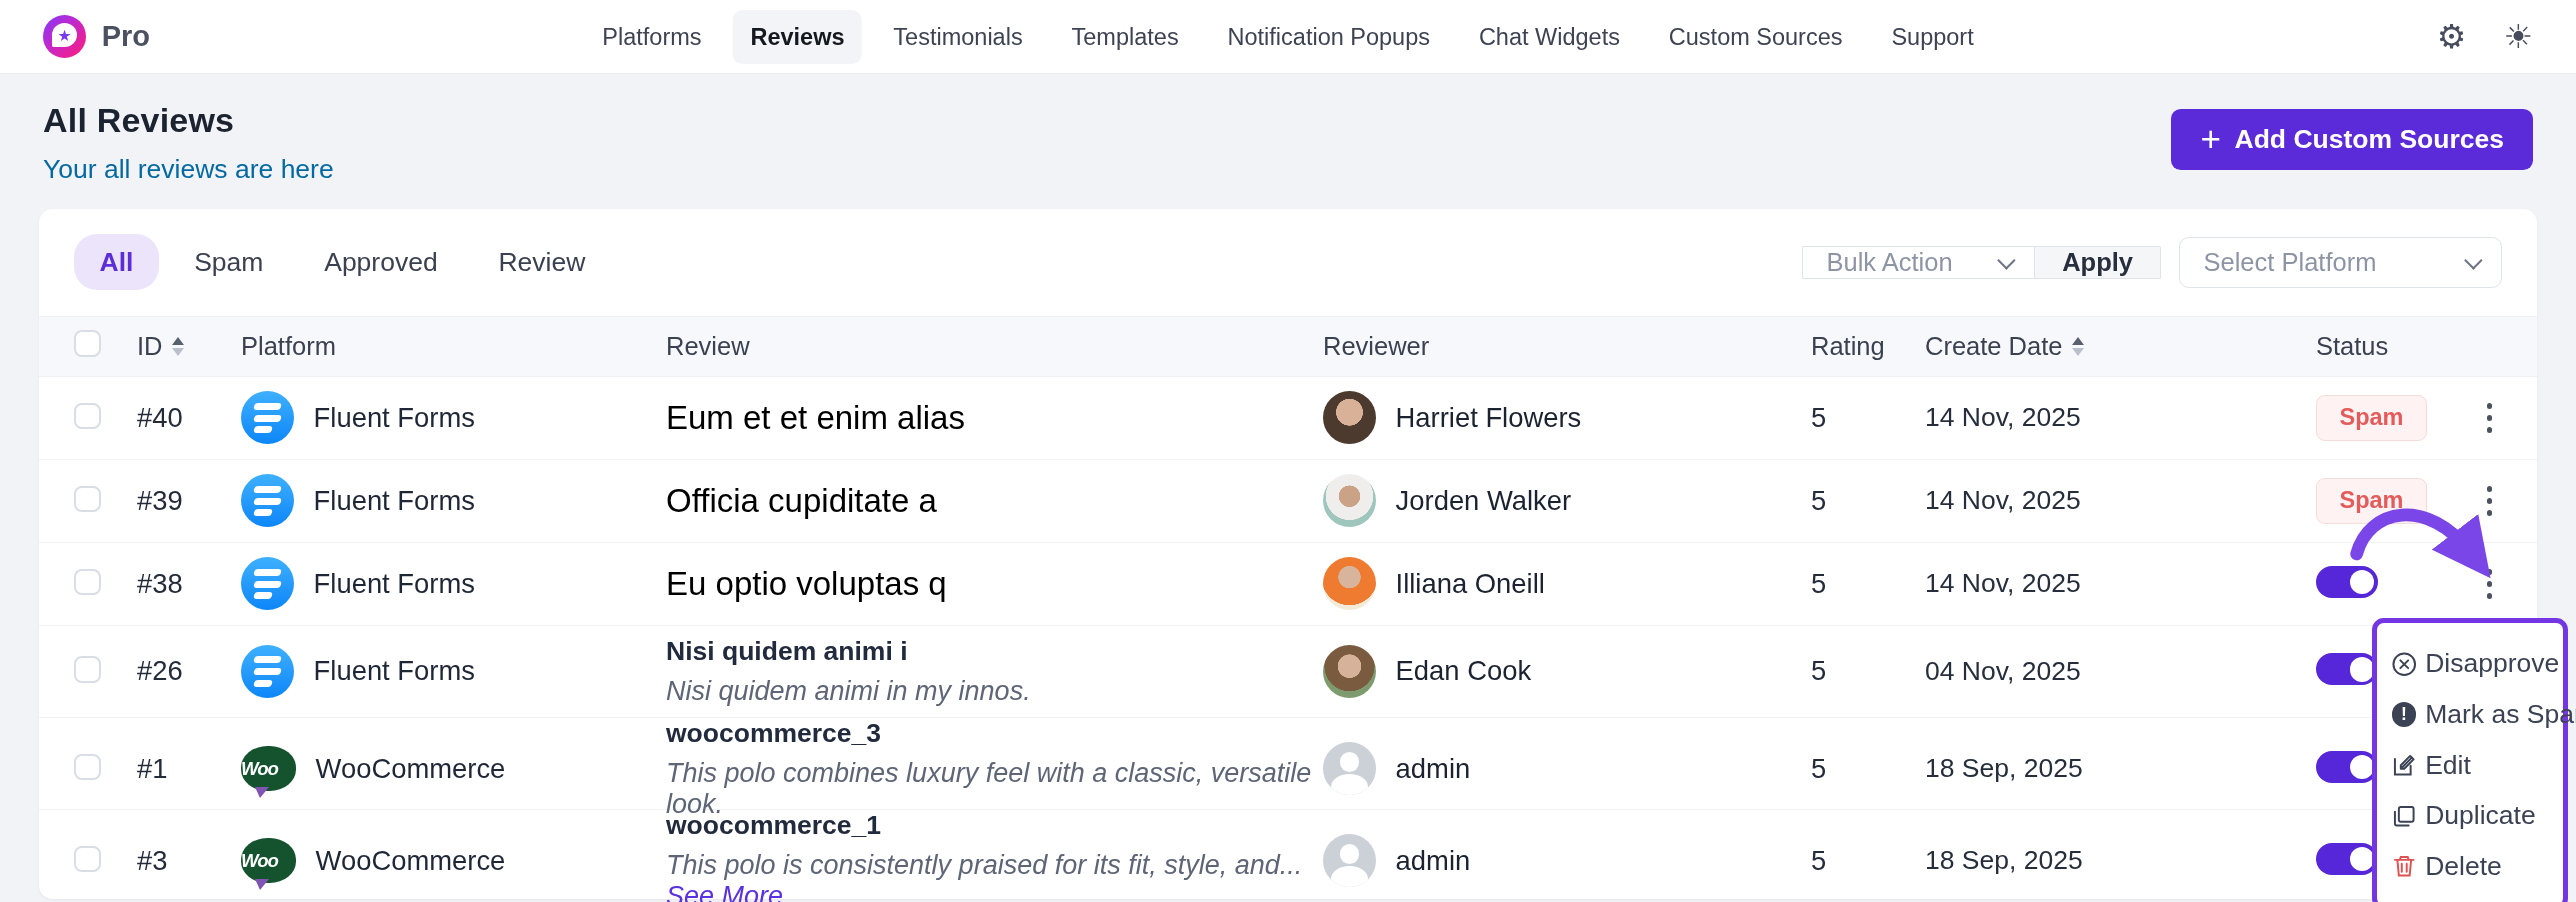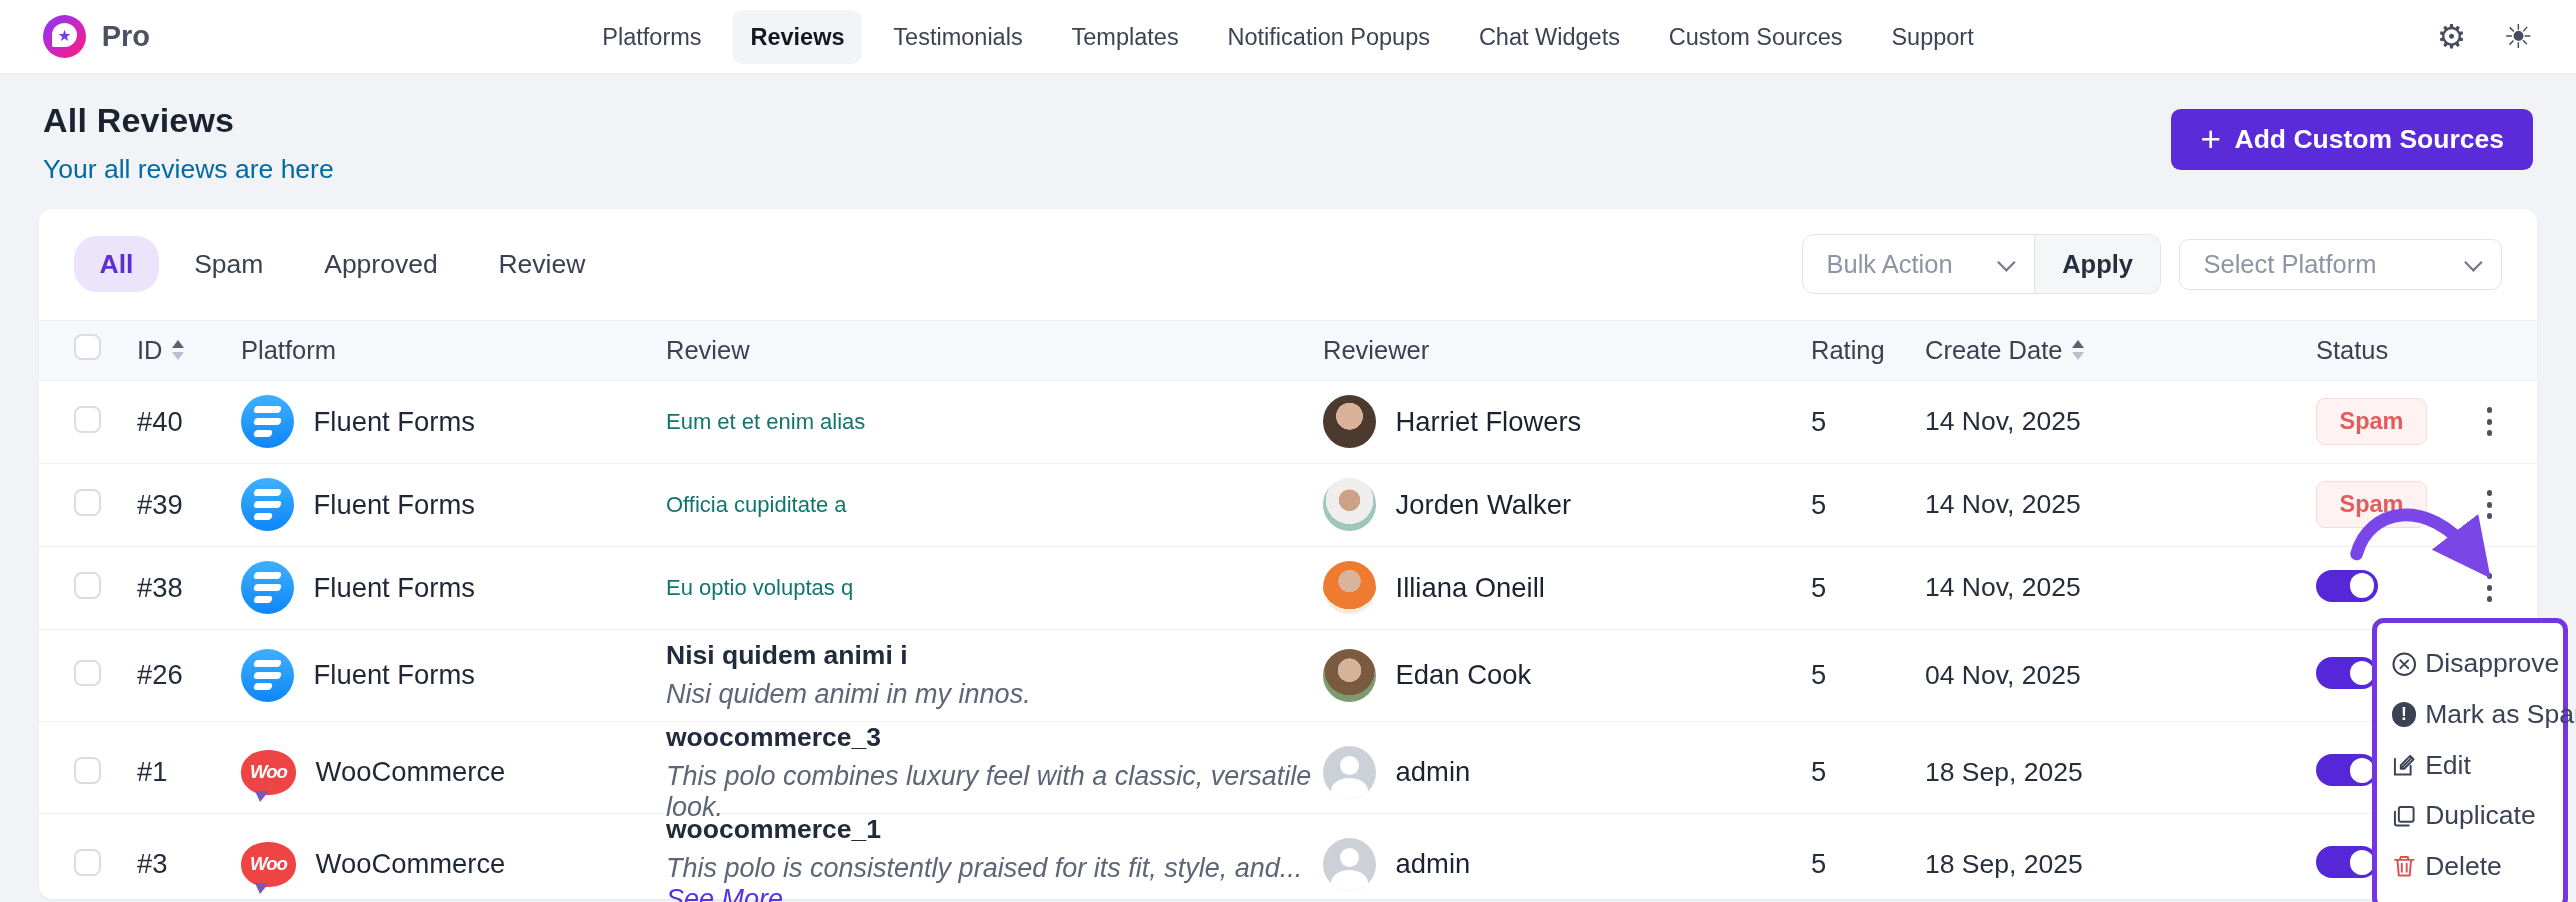--- a/index.html
+++ b/index.html
@@ -35,21 +35,21 @@
 
   
   .card { margin:0 39px; background:#fff; border-radius:13.7px; box-shadow:0 1px 2.9px rgba(16,24,40,.05); height:690px; position:relative; }
 
   
   .toolbar { display:flex; align-items:center; padding:25.5px 35px; gap:17.6px; }
   .tabs { display:flex; align-items:center; gap:9.8px; }
   .tab { font-size:26.5px; color:#3a4150; padding:12.7px 25.5px; border-radius:8.8px; cursor:pointer; }
   .tab.active { background:#ece4fb; color:#5d2ed6; font-weight:700;border-radius:23px; }
   .toolbar-spacer { flex:1; }
-  .bulk-group { display:flex; align-items:stretch; border:1px solid #dfe3ea; border-radius:12px; overflow:hidden; height:60px; background:#fff; }
+  .bulk-group { display:flex; align-items:stretch; border:1px solid #dfe3ea; border-radius:1px; overflow:hidden; height:33px; background:#fff; }
   .bulk-select { display:flex; align-items:center; gap:45px; padding:0 23.5px; font-size:25.5px; color:#8d95a5; cursor:pointer; }
   .apply-btn { display:flex; align-items:center; padding:0 27.4px; background:#f5f6f8; border:none; border-left:1px solid #dfe3ea;
                font-size:25.5px; font-weight:700; color:#272e3d; font-family:inherit; cursor:pointer; }
   .platform-select { display:flex; align-items:center; justify-content:space-between; width:323px; height:51px;
                border:1px solid #dfe3ea; border-radius:9.8px; padding:0 23.5px; font-size:25.5px; color:#8d95a5; background:#fff; cursor:pointer; }
   .chevron { width:12.7px; height:12.7px; border-right:2.5px solid #6d7585; border-bottom:2.5px solid #6d7585;
              transform:rotate(45deg) translateY(-2.9px); }
   .search-box { display:flex; align-items:center; gap:13.7px; width:298px; height:51px; border:1px solid #dfe3ea;
                border-radius:9.8px; padding:0 19.6px; background:#fff; }
   .search-box input { border:none; outline:none; font-size:25.5px; color:#2b3240; width:100%; font-family:inherit; background:transparent; }
@@ -67,26 +67,26 @@
   .row { border-bottom:1px solid #f0f2f6; }
   .row.h1 { height:83px; } .row.h2 { height:92px; }
   .cell-id { font-size:27.4px; color:#242c3a; font-weight:500; }
   .cb { width:26.5px; height:26.5px; border:2px solid #d9dee6; border-radius:7.8px; background:#fff; display:inline-block; cursor:pointer; }
   .platform-cell { display:flex; align-items:center; gap:19.6px; }
   .platform-name { font-size:27.4px; color:#1f2737; font-weight:500; }
   .icon-fluent { width:53px; height:53px; border-radius:50%; background:linear-gradient(180deg,#3fb0ff,#0d86f8);
                  display:flex; flex-direction:column; justify-content:center; align-items:center; gap:4.9px; flex:none; }
   .icon-fluent span { display:block; height:6.9px; border-radius:3.9px; background:#fff; transform:skewX(-14deg); }
   .icon-fluent .b1 { width:27.4px; } .icon-fluent .b2 { width:27.4px; } .icon-fluent .b3 { width:17.6px; margin-right:9.8px; }
-  .icon-woo { width:55px; height:45px; background:#ef4444; border-radius:48%; position:relative;
-              display:flex; align-items:center; justify-content:center; flex:none; }
+  .icon-woo { width:55px; height:45px; background:#14532d; border-radius:48%; position:relative;
+              display:flex; align-items:center; flex:none; }
   .icon-woo::after { content:""; position:absolute; left:13.7px; bottom:-6.9px; width:0; height:0;
               border-left:5.9px solid transparent; border-right:9.8px solid transparent; border-top:11.8px solid #7f54b3; }
   .icon-woo b { color:#fff; font-style:italic; font-size:18.6px; letter-spacing:-1px; }
-  .review-single { font-size:22px; color:#0f766e; }
+  .review-single { font-size:33px; color:#000000; }
   .review-title { font-size:26.5px; font-weight:700; color:#222b3d; margin-bottom:8.8px; }
   .review-sub { font-size:27px; color:#5d6576;font-style:italic; }
   .see-more { color:#5a31e0; cursor:pointer; }
   .reviewer-cell { display:flex; align-items:center; gap:19.6px; }
   .avatar { width:53px; height:53px; border-radius:50%; flex:none; }
   .av1 { background:radial-gradient(circle at 50% 40%, #d8b198 0 32%, #4c3a2e 33% 100%); }
   .av2 { background:radial-gradient(circle at 50% 42%, #caa387 0 26%, #efeeec 27% 58%, #9fc6bd 59%); }
   .av3 { background:radial-gradient(circle at 50% 38%, #d9b49c 0 26%, #ee7b2f 27% 66%, #f3ead8 67%); }
   .av4 { background:radial-gradient(circle at 50% 40%, #d7b29a 0 28%, #7a5b3f 29% 60%, #7e9b6f 61%); }
   .av-admin { background:#ccd1d8; position:relative; overflow:hidden; }

